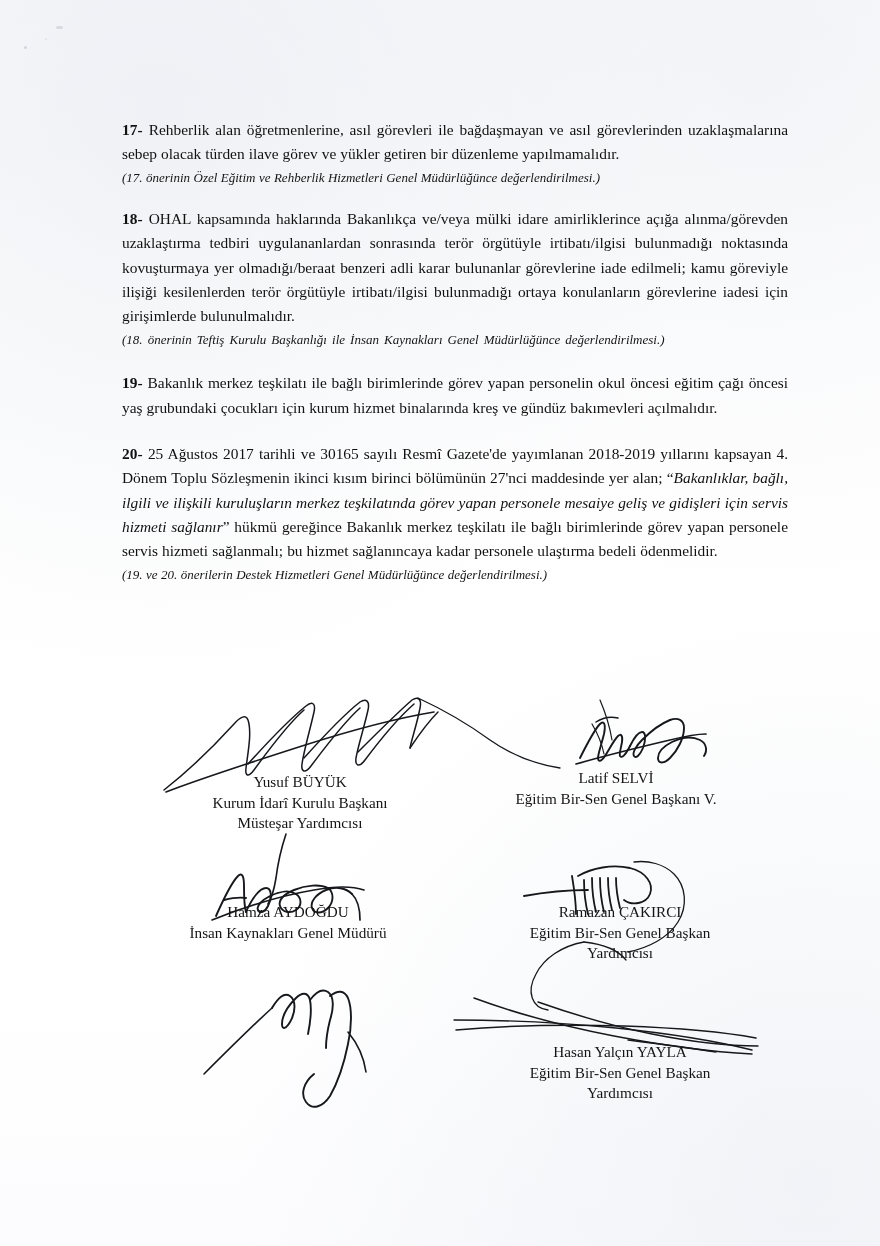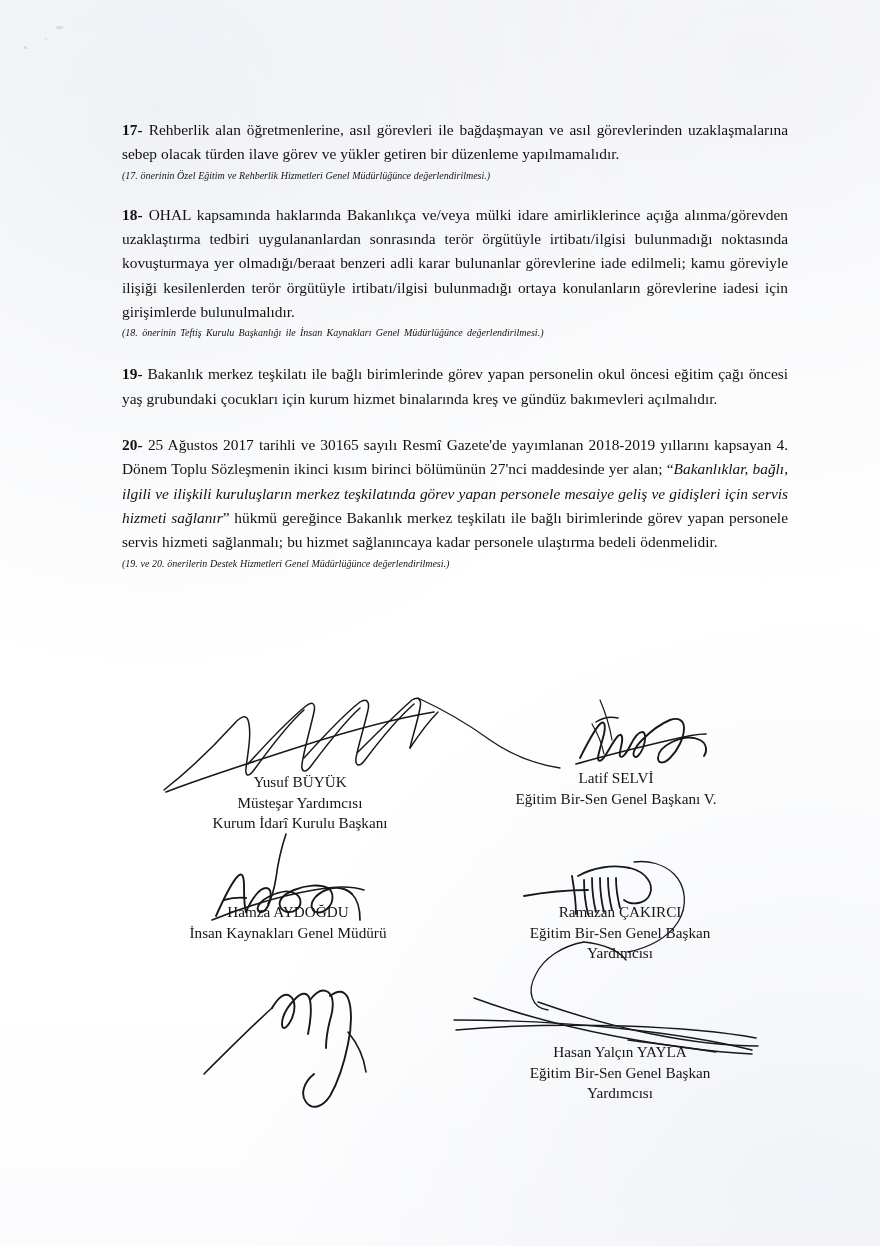--- a/index.html
+++ b/index.html
@@ -48,21 +48,21 @@
   .para:last-child { margin-bottom: 8px; }
 
   .num {
     font-weight: bold;
     letter-spacing: 0.1px;
   }
 
   
   .note {
     font-style: italic;
-    font-size: 10px;
+    font-size: 13px;
     line-height: 1.5;
     text-align: justify;
     text-justify: inter-word;
     margin: 1px 0 0 0;
     color: #141414;
   }
   .note.spread { word-spacing: 1.8px; }
 
   .quote {
     font-style: italic;
@@ -161,22 +161,22 @@
         <path class="ink" stroke-width="1.5" d="M2,96 C30,74 52,52 72,30 C78,23 84,20 86,26 C90,38 86,58 84,74 C83,82 86,84 92,76 C108,54 126,30 142,16"></path>
         <path class="ink" stroke-width="1.5" d="M86,70 C104,50 124,28 144,12 C150,7 154,9 152,18 C148,36 142,56 140,70 C139,78 143,80 149,72 C164,52 182,28 198,14"></path>
         <path class="ink" stroke-width="1.5" d="M142,64 C160,44 180,22 198,8 C204,4 208,7 206,16 C202,34 196,52 194,64 C193,72 197,74 203,66 C218,46 236,24 252,10"></path>
         <path class="ink" stroke-width="1.5" d="M196,58 C214,40 234,20 250,6 C256,2 260,5 258,14 C255,30 250,44 248,54"></path>
         <path class="ink" stroke-width="1.4" d="M248,54 C256,42 266,28 276,18"></path>
         <path class="ink" stroke-width="1.6" d="M4,98 C40,84 90,68 140,52 C190,36 236,24 272,18"></path>
       </svg>
     </div>
     <div class="sig-block" id="sig-yusuf">
       <div class="sig-name">Yusuf BÜYÜK</div>
+      <div class="sig-title">Kurum İdarî Kurulu Başkanı</div>
       <div class="sig-title">Müsteşar Yardımcısı</div>
-      <div class="sig-title">Kurum İdarî Kurulu Başkanı</div>
     </div>
 
     <div class="sig-ink" style="left:452px;top:22px;">
       <svg width="140" height="64" viewBox="0 0 140 64">
         <path class="ink" stroke-width="1.9" d="M6,46 C14,30 20,18 26,12 C30,8 32,12 30,22 C27,34 24,42 24,46 C24,50 27,50 31,44 C36,36 40,28 44,24 C47,21 49,24 48,30 C47,36 45,42 46,44 C48,47 52,42 56,34"></path>
         <path class="ink" stroke-width="1.9" d="M56,34 C60,26 64,20 68,20 C72,20 72,28 69,36 C66,43 62,47 60,44 C58,41 62,34 68,28 C76,20 86,12 96,8"></path>
         <path class="ink" stroke-width="1.9" d="M96,8 C104,5 110,8 110,16 C110,26 104,38 96,46 C90,52 84,52 84,46 C84,40 90,34 98,30 C108,25 118,24 126,28 C132,31 134,38 130,44"></path>
         <path class="ink" stroke-width="1.7" d="M2,52 C30,44 62,36 96,28 C112,24 124,22 132,22"></path>
         <path class="ink" stroke-width="1.5" d="M22,10 C28,6 36,4 44,6"></path>
       </svg>

